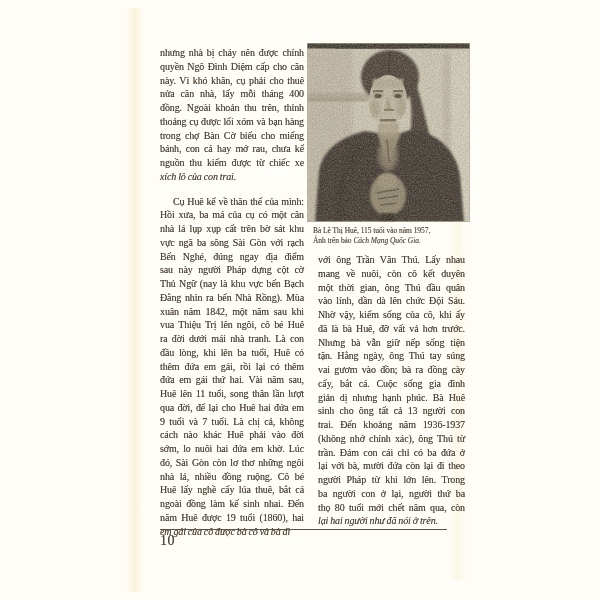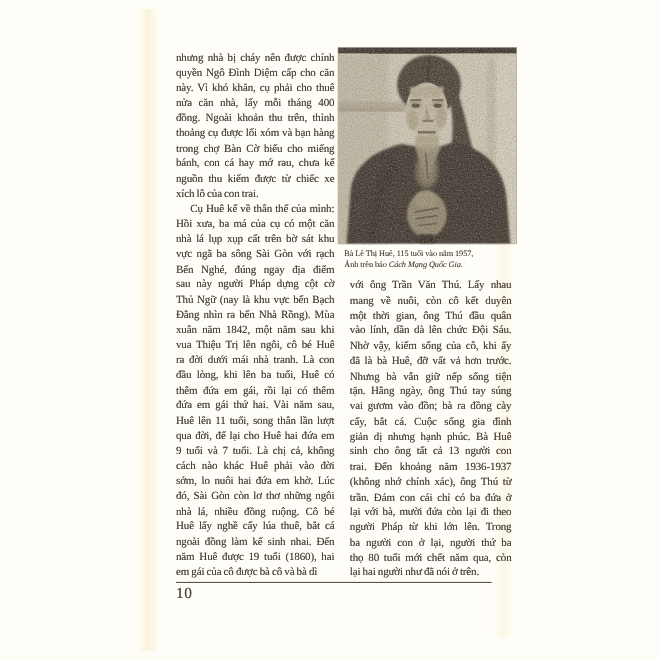--- a/index.html
+++ b/index.html
@@ -12,22 +12,22 @@
   .edge-left{left:126px;top:8px;width:18px;height:584px;
     background:linear-gradient(90deg,rgba(246,238,200,0) 0%,rgba(242,230,182,0.45) 50%,rgba(246,238,200,0) 100%);}
   .edge-right{left:449px;top:60px;width:18px;height:520px;
     background:linear-gradient(90deg,rgba(246,238,200,0) 0%,rgba(243,233,190,0.30) 50%,rgba(246,238,200,0) 100%);}
   .col{position:absolute;font-size:10px;letter-spacing:-0.12px;word-spacing:-0.4px;
     text-shadow:0 0 0.5px rgba(70,60,49,0.55);}
   .col-left{left:160px;top:46px;width:144px;}
   .col-right{left:318px;top:253px;width:147px;}
   .line{height:13.75px;line-height:13.75px;white-space:nowrap;
     text-align:justify;text-align-last:justify;}
-  .line.para-end{text-align-last:left;}
-  .line.indent{text-indent:13px;}
+  .line.para-end{text-align-last:left;font-style:italic;}
+  .line.indent{text-indent:13px;margin-top:11px;}
   .photo-wrap{position:absolute;left:307px;top:43px;width:163px;height:179px;margin:0;}
   .photo-wrap svg{display:block;width:163px;height:179px;}
   .caption{position:absolute;left:313px;top:226px;width:154px;
     font-size:7.5px;line-height:9.8px;color:#4e453a;letter-spacing:-0.05px;
     text-shadow:0 0 0.4px rgba(78,69,58,0.5);}
   .caption i{}
   .footer-rule{position:absolute;left:160px;top:529px;width:287px;height:1px;background:#5e5143;}
   .page-number{position:absolute;left:160px;top:533px;font-size:14px;letter-spacing:0.5px;
     color:#463c31;text-shadow:0 0 0.4px rgba(70,60,49,0.5);}
 </style>

